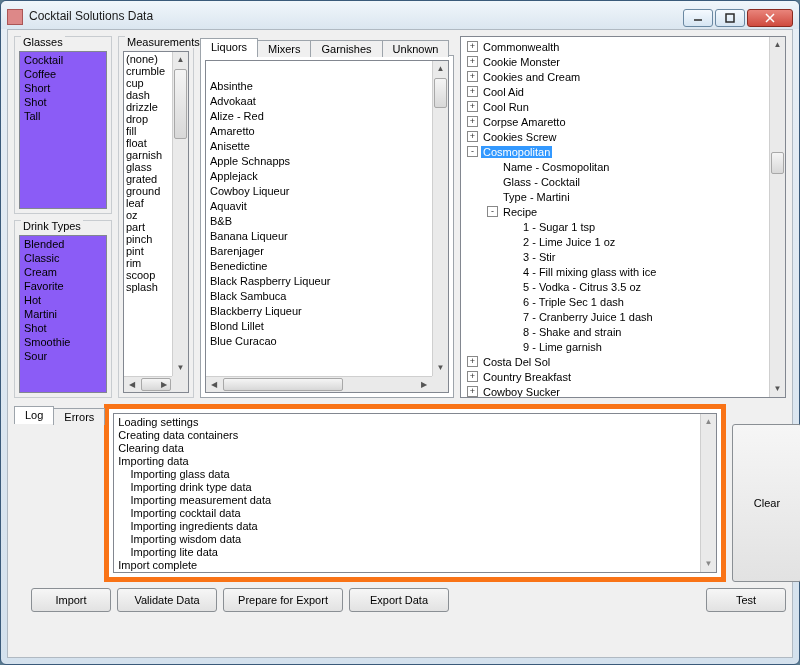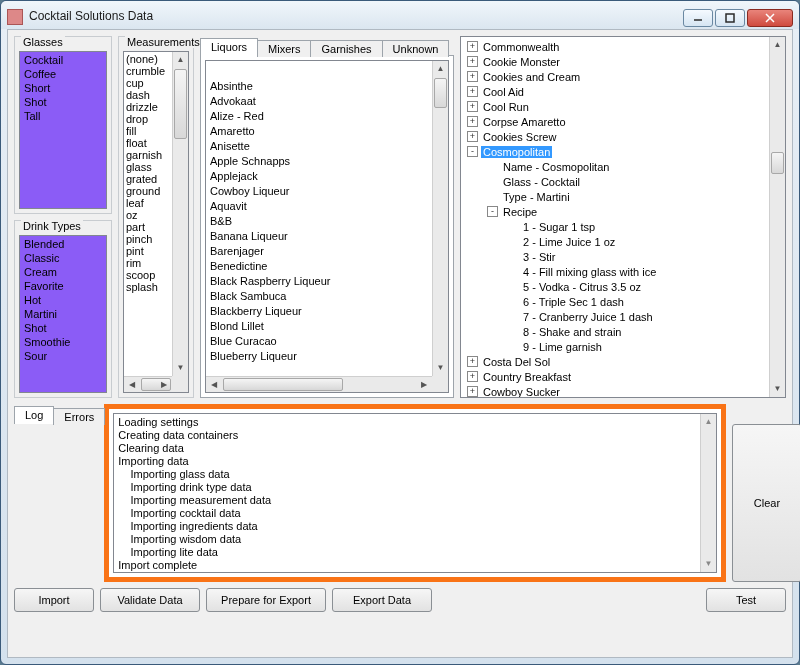--- a/index.html
+++ b/index.html
@@ -78,21 +78,21 @@
 .log-panel { flex: 1; border: 5px solid #f97316; background: #fff; padding: 4px; position: relative; display: flex; }
 .log-text { flex: 1; background: #fff; border: 1px solid #828790; padding: 2px 4px; position: relative; overflow: hidden; }
 .log-text .line { line-height: 13px; white-space: pre; }
 .log-text .vscroll { position: absolute; right: 0; top: 0; bottom: 0; width: 16px; background: #eaeaea; border-left: 1px solid #cfcfcf; }
 .log-text .vscroll .arrow { position: absolute; left: 0; right: 0; height: 16px; display: flex; align-items: center; justify-content: center; color: #888; }
 
 .clear-col { width: 54px; display: flex; align-items: stretch; padding-top: 20px; }
 .clear-btn { flex: 1; }
 
 
-.btnrow { display: flex; gap: 6px; height: 24px; align-items: stretch; }
+.btnrow { display: flex; gap: 6px; height: 24px; align-items: stretch; margin-left: 17px; }
 .btnrow .spacer { flex: 1; }
 button.win { background: linear-gradient(#f6f6f6,#e2e2e2); border: 1px solid #8a8f94; border-radius: 3px; padding: 2px 8px; font-size: 11px; cursor: pointer; min-width: 70px; }
 
 .tri { font-size: 8px; line-height: 8px; }
 </style>
 </head>
 <body>
 
 <div class="window">
   <div class="titlebar">
@@ -218,21 +218,20 @@
                 <div class="item">Aquavit</div>
                 <div class="item">B&amp;B</div>
                 <div class="item">Banana Liqueur</div>
                 <div class="item">Barenjager</div>
                 <div class="item">Benedictine</div>
                 <div class="item">Black Raspberry Liqueur</div>
                 <div class="item">Black Sambuca</div>
                 <div class="item">Blackberry Liqueur</div>
                 <div class="item">Blond Lillet</div>
                 <div class="item">Blue Curacao</div>
-                <div class="item">Blueberry Liqueur</div>
               </div>
             <div class="vscroll">
               <div class="arrow" style="top:0">
                   <span class="tri">▲</span>
                 </div>
               <div class="thumb"></div>
               <div class="arrow" style="bottom:0">
                   <span class="tri">▼</span>
                 </div>
             </div>

